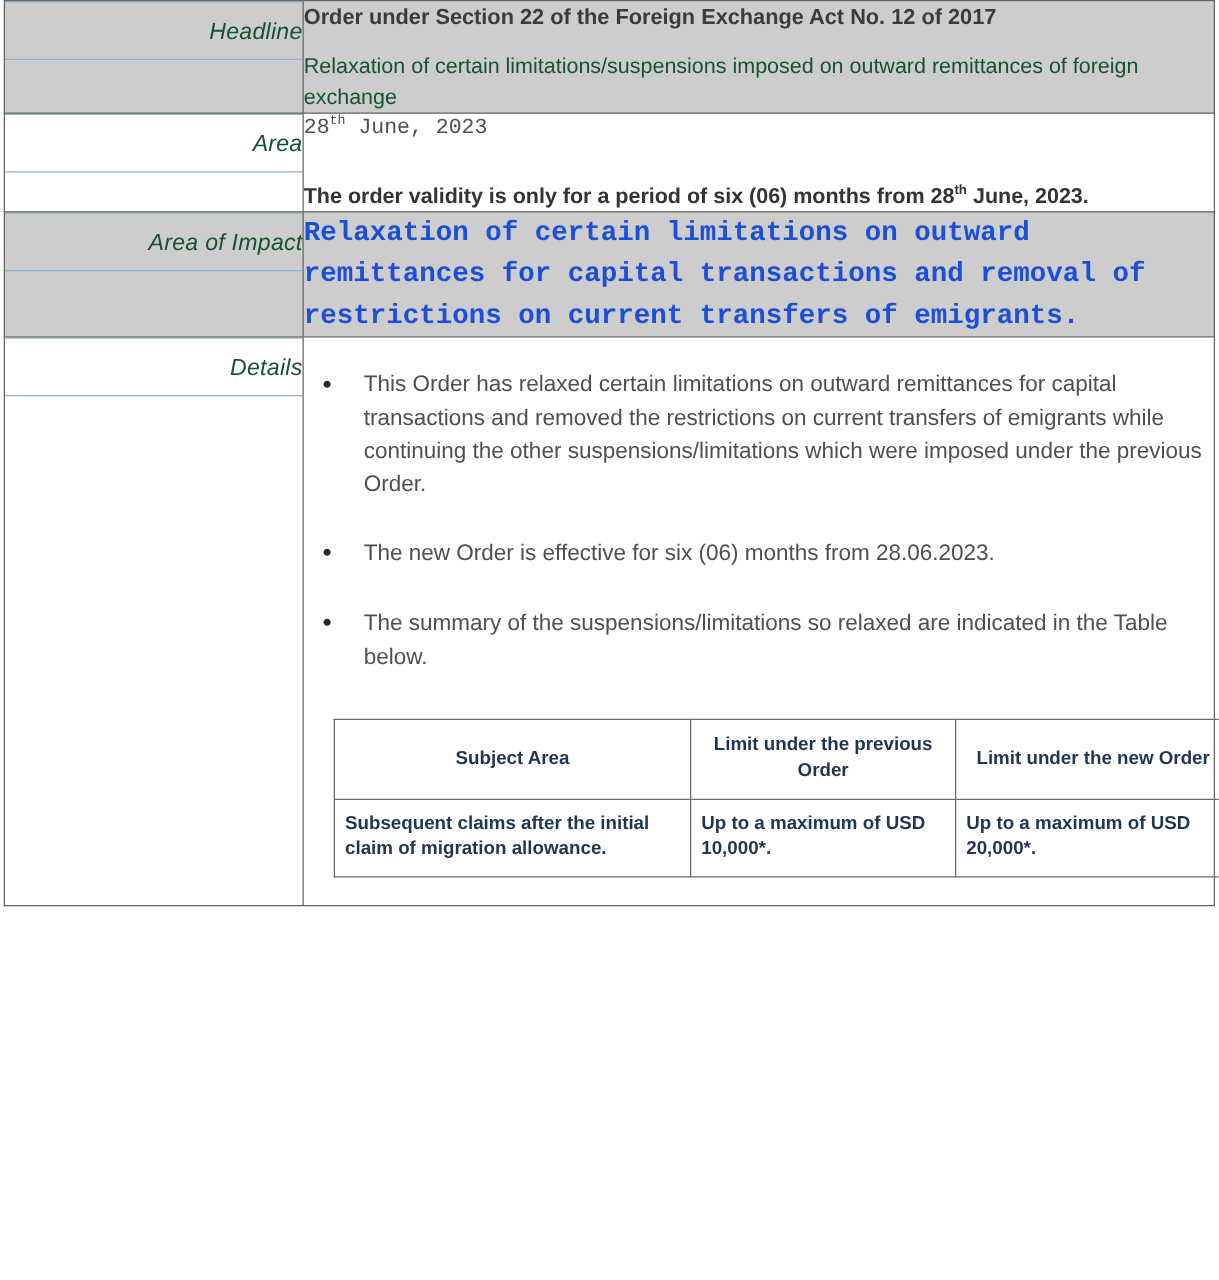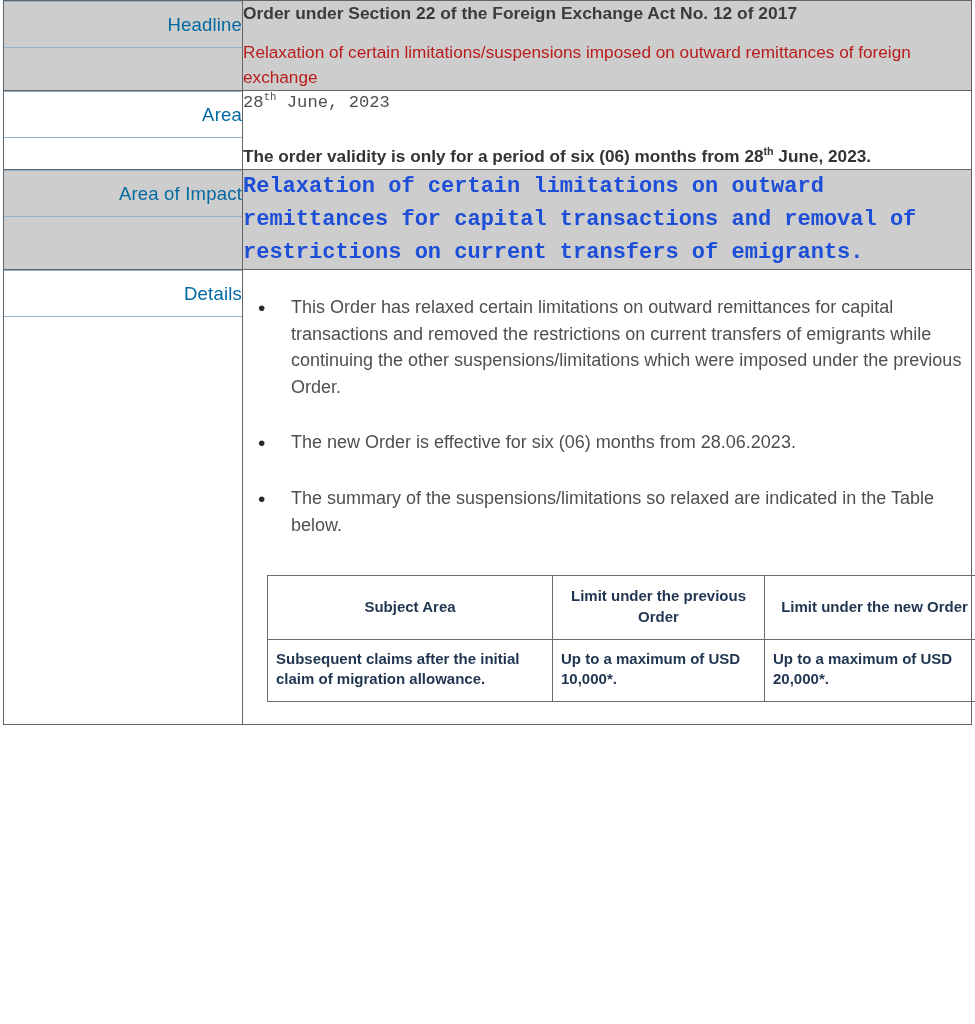--- a/index.html
+++ b/index.html
@@ -36,21 +36,22 @@
   .label-cell {
     padding: 22px 22px 22px 14px;
   }
   .label-block {
     border-top: 1.6px solid #8FB4D3;
     border-bottom: 1.6px solid #8FB4D3;
     padding: 13px 0 12px 0;
     text-align: right;
   }
   .label-text {
-    color: #0369a1;
+    font-style: italic;
+    color: #14532d;
     font-size: 18.5px;
     letter-spacing: 0.2px;
     line-height: 1.1;
     display: block;
   }
 
   
   .body-cell {
     padding: 16px 24px 18px 9px;
     color: #4a4a4a;
@@ -58,21 +59,21 @@
     line-height: 1.45;
   }
   .body-cell p { margin: 0; }
   .headline-main {
     font-weight: bold;
     color: #3b3b3b;
     font-size: 17.4px;
     margin-bottom: 14px !important;
   }
   .headline-sub {
-    color: #b91c1c;
+    color: #14532d;
   }
   .date-line {
     color: #4f4f4f;
     margin-bottom: 28px !important;
     font-family: Liberation Mono, monospace;
   }
   .date-validity {
     font-weight: bold;
     color: #333333;
   }

